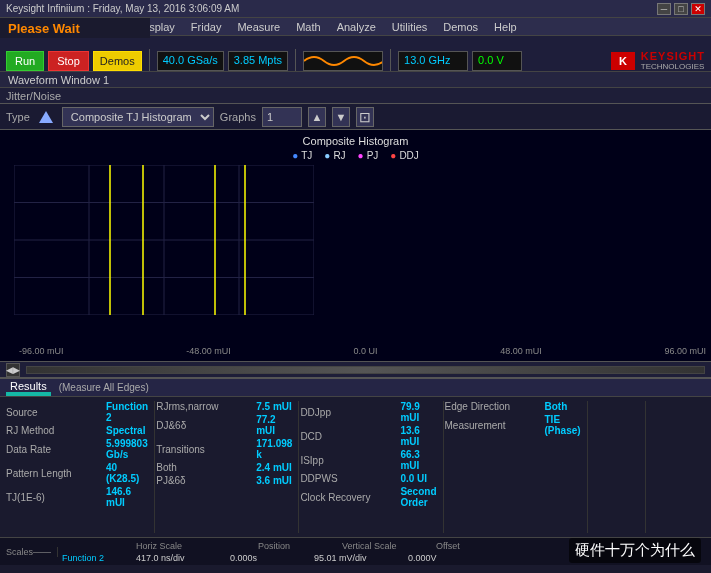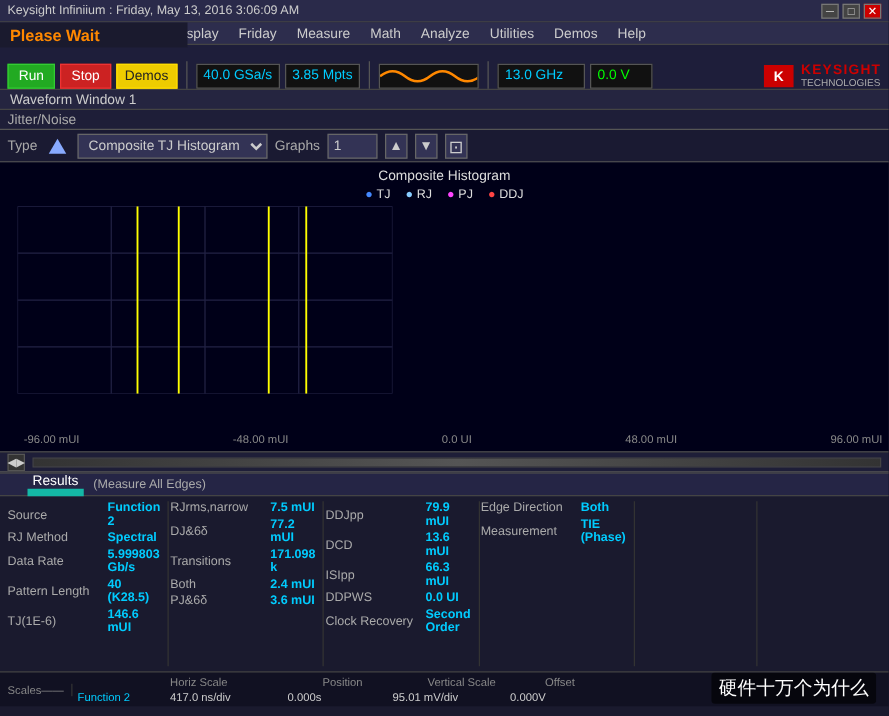--- a/index.html
+++ b/index.html
@@ -320,22 +320,21 @@
       border-bottom: 1px solid #444;
       font-size: 11px;
     }
     .results-tab {
       color: #ccc;
       cursor: pointer;
       padding: 0 4px;
     }
     .results-tab.active {
       color: #fff;
-      border-bottom: 6px solid #14b8a6;
-      margin-left: 16px;
+      border-bottom: 4px solid #14b8a6;
     }
 
     #results-table {
       display: grid;
       grid-template-columns: 1fr 1fr 1fr 1fr 1fr 1fr;
       padding: 4px 6px;
       gap: 1px;
       font-size: 10px;
       flex: 1;
     }
@@ -344,21 +343,21 @@
       display: flex;
       flex-direction: column;
       gap: 2px;
       border-right: 1px solid #333;
       padding-right: 6px;
     }
     .result-group:last-child { border-right: none; }
 
     .result-row {
       display: flex;
-      gap: 0;
+      gap: 20px;
       align-items: center;
     }
     .result-key {
       color: #aaa;
       min-width: 80px;
     }
     .result-val {
       color: #0cf;
       font-weight: bold;
     }

